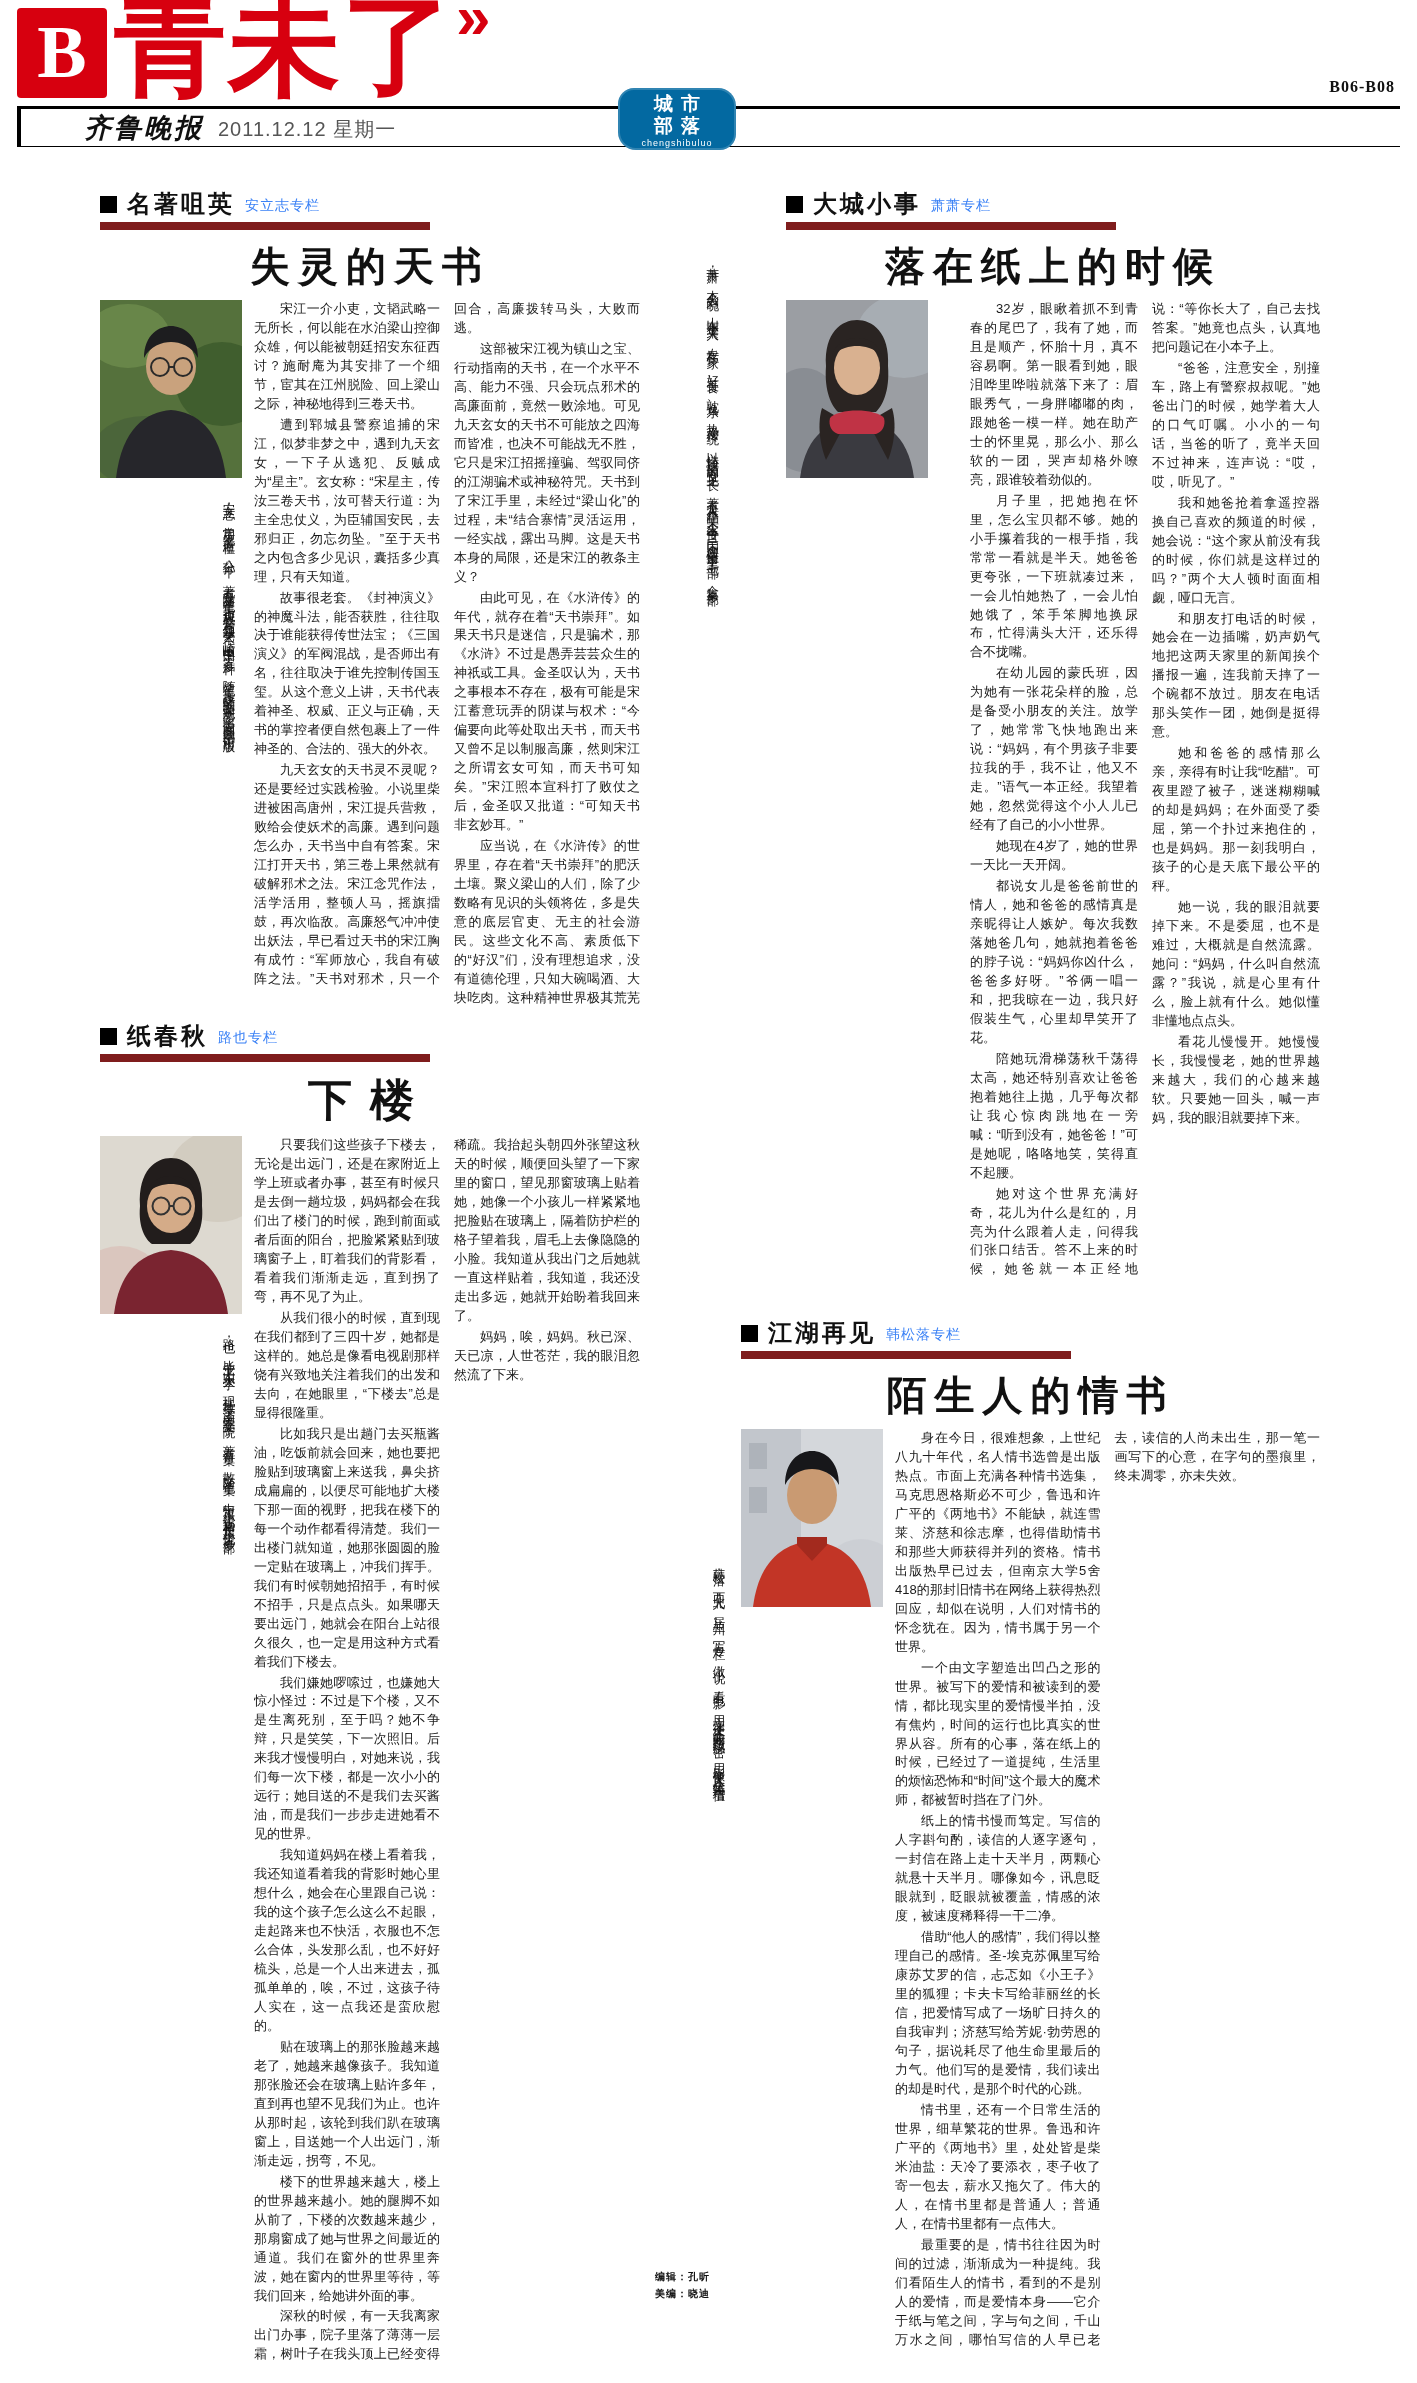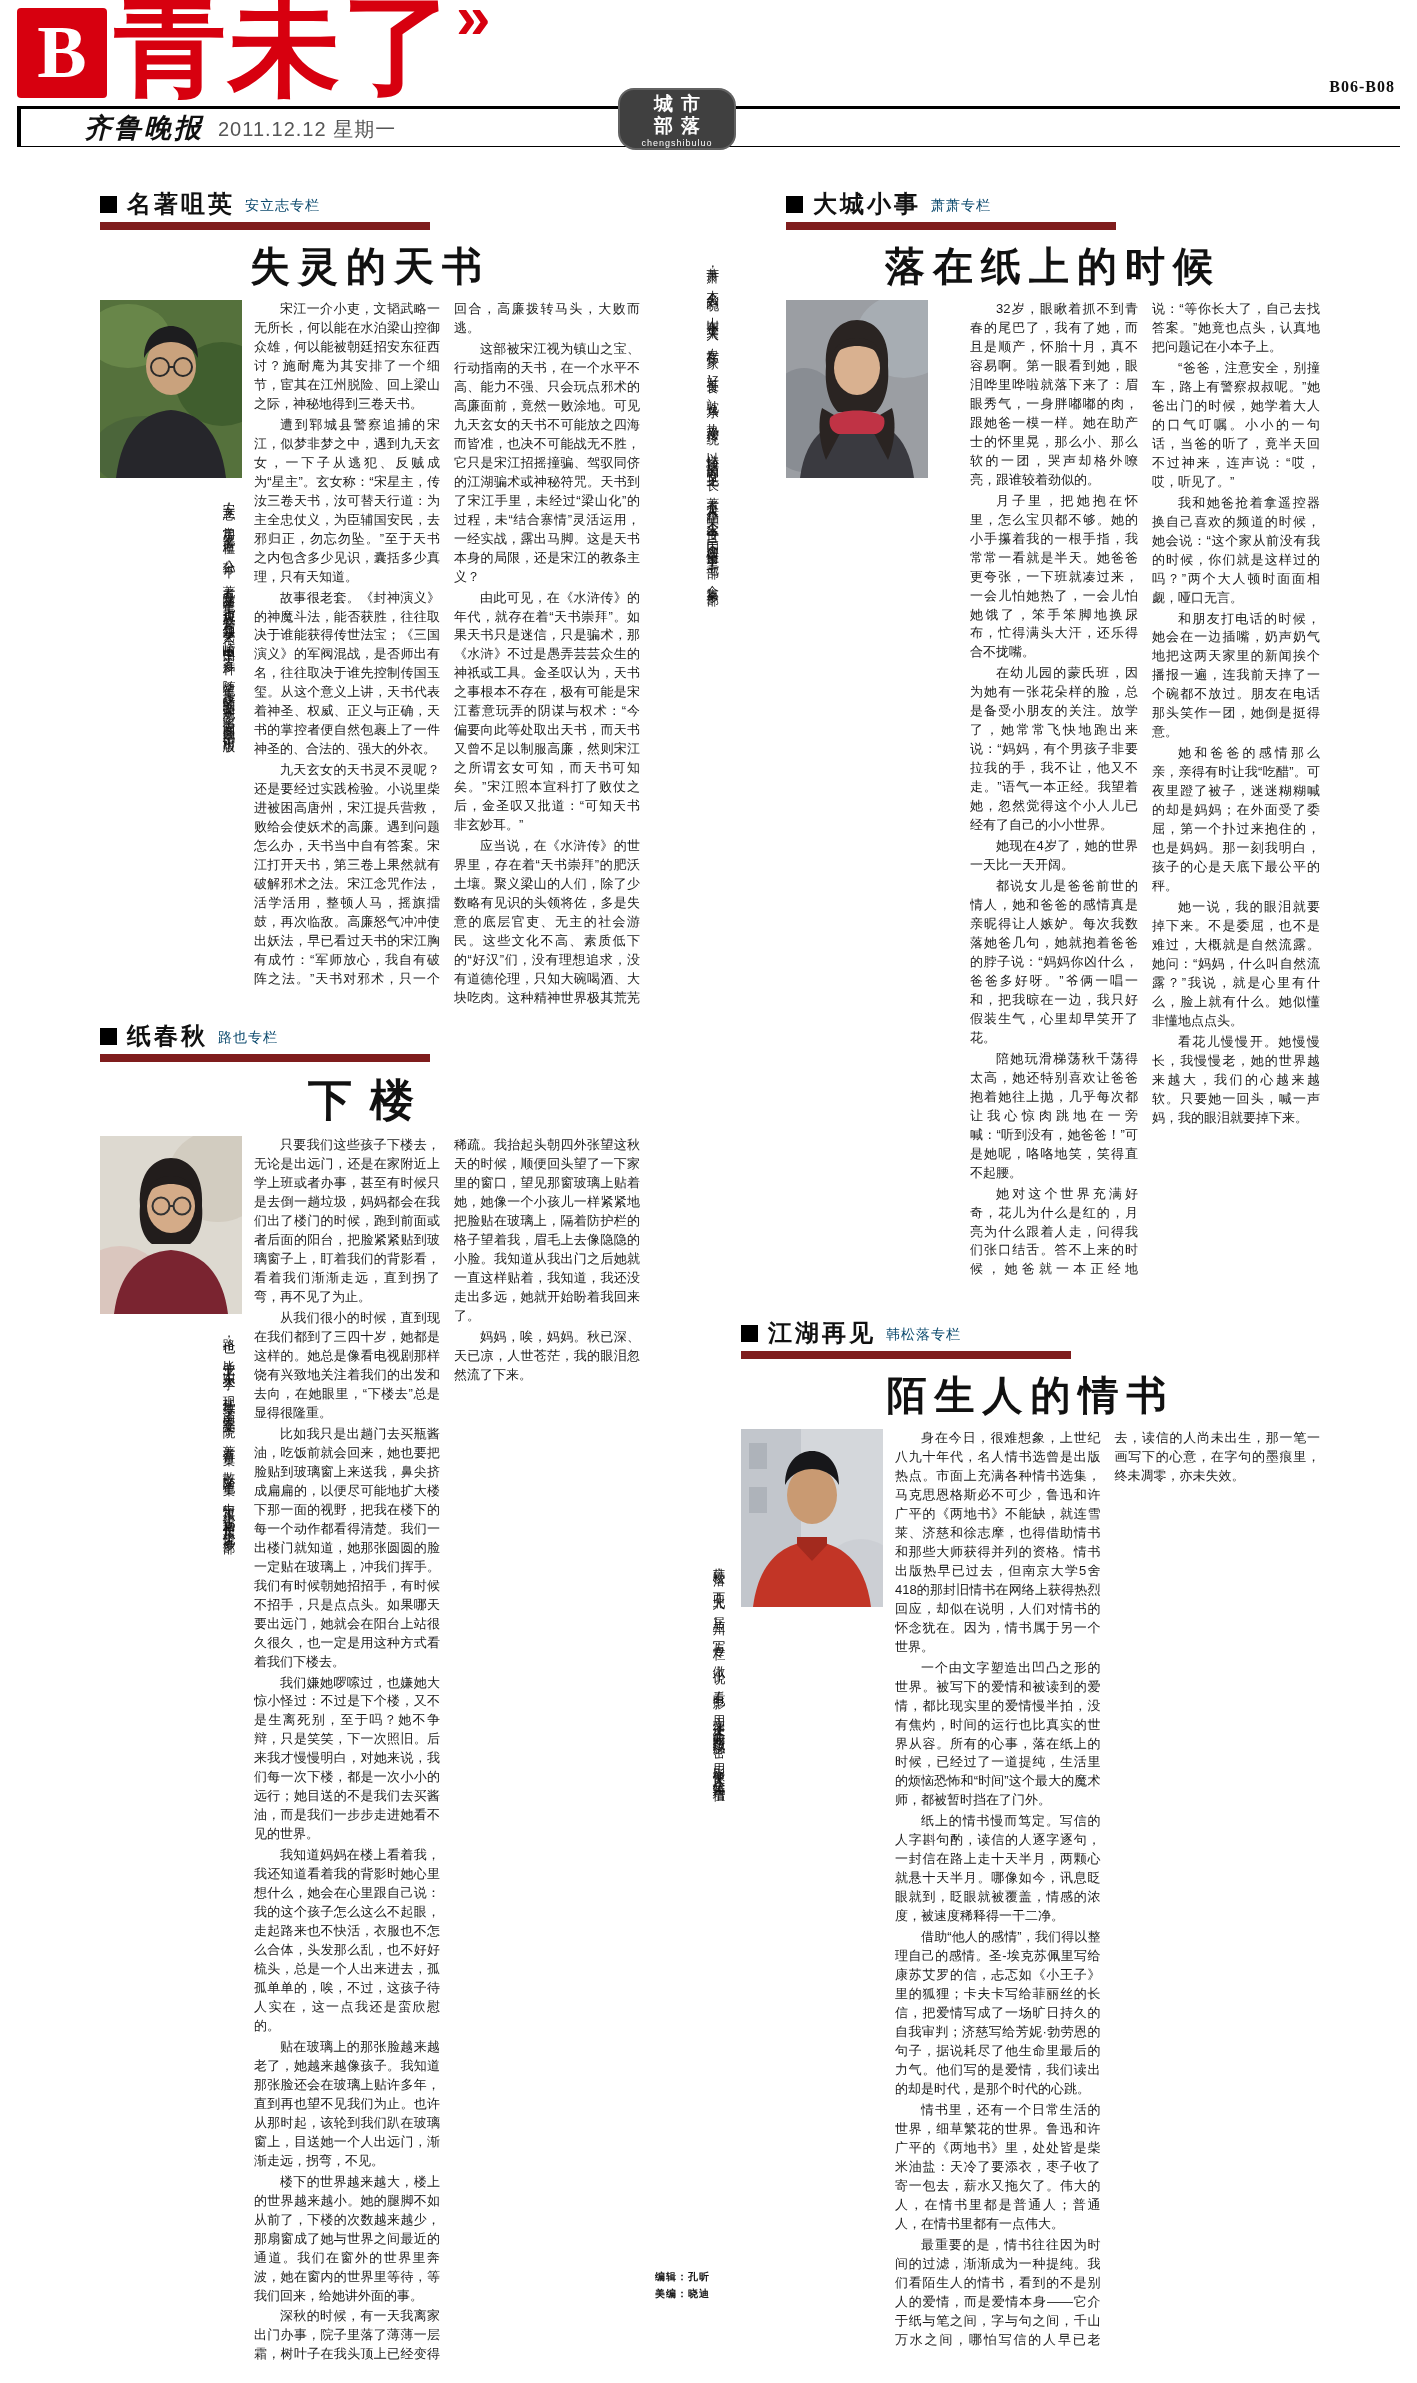--- a/index.html
+++ b/index.html
@@ -15,39 +15,39 @@
                 font-size:112px; letter-spacing:2px; line-height:1; white-space:nowrap; }
   .mast-title .guillemet { font-size:62px; vertical-align:46px; letter-spacing:0; }
   .page-range { position:absolute; right:22px; top:78px; font-family:"Liberation Serif", serif;
                 font-weight:bold; font-size:16px; letter-spacing:1px; }
   .rule1 { position:absolute; left:17px; right:17px; top:106px; height:3px; background:#000; }
   .rule2 { position:absolute; left:17px; right:17px; top:146px; height:1px; background:#000; }
   .left-tick { position:absolute; left:17px; top:106px; width:4px; height:40px; background:#000; }
   .paper-name { position:absolute; left:84px; top:110px; font-family:"Liberation Serif", serif;
                 font-weight:900; font-style:italic; font-size:27px; letter-spacing:3px; }
   .date-line { position:absolute; left:218px; top:116px; font-size:20px; color:#555; letter-spacing:1px; }
-  .stamp { position:absolute; left:618px; top:88px; width:118px; height:62px; background:#404040;
+  .stamp { position:absolute; left:618px; top:88px; width:118px; height:62px; background:#0369a1;
            border-radius:16px 18px 16px 18px; color:#fff; text-align:center; padding-top:5px; z-index:3;
            box-shadow:inset 0 0 0 2px rgba(255,255,255,.18); }
   .stamp .s1, .stamp .s2 { font-size:19px; font-weight:bold; letter-spacing:8px; line-height:1.15;
            padding-left:8px; }
   .stamp .pinyin { font-size:9px; letter-spacing:1px; line-height:1.4; }
 
   
   .article { position:absolute; }
   .art1 { left:100px; top:156px; width:540px; height:830px; }
   .art2 { left:100px; top:988px;  width:540px; height:1350px; }
   .art3 { left:700px; top:156px; width:620px; height:1095px; }
   .art4 { left:655px; top:1285px; width:665px; height:1053px; }
 
   .sec-head { display:flex; align-items:flex-end; gap:10px; border-bottom:8px solid #7f1d1d;
               padding-bottom:6px; width:330px; }
   .sec-marker { width:17px; height:17px; background:#000; margin-bottom:3px; flex:none; }
   .sec-name { font-size:24px; font-weight:bold; letter-spacing:3px; line-height:1; }
-  .sec-columnist { font-size:14px; color:#0c4a6e; margin-bottom:1px; letter-spacing:1px;margin-top:41px; }
+  .sec-columnist { font-size:14px; color:#3b82f6; margin-bottom:1px; letter-spacing:1px;margin-top:41px; }
 
   .art-title { text-align:center; font-size:40px; font-weight:bold; letter-spacing:8px;
                margin:14px 0 12px; line-height:1.1; }
   .art2 .art-title { font-size:44px; letter-spacing:18px; }
 
   .art-flex { display:flex; gap:10px; height:100%; }
   .gutter { flex:0 0 76px; width:76px; }
   .art3 .gutter { padding-top:102px; }
   .art4 .gutter { display:flex; flex-direction:column; height:100%; padding-top:105px; padding-bottom:36px; }
   .main { flex:1; min-width:0; }

